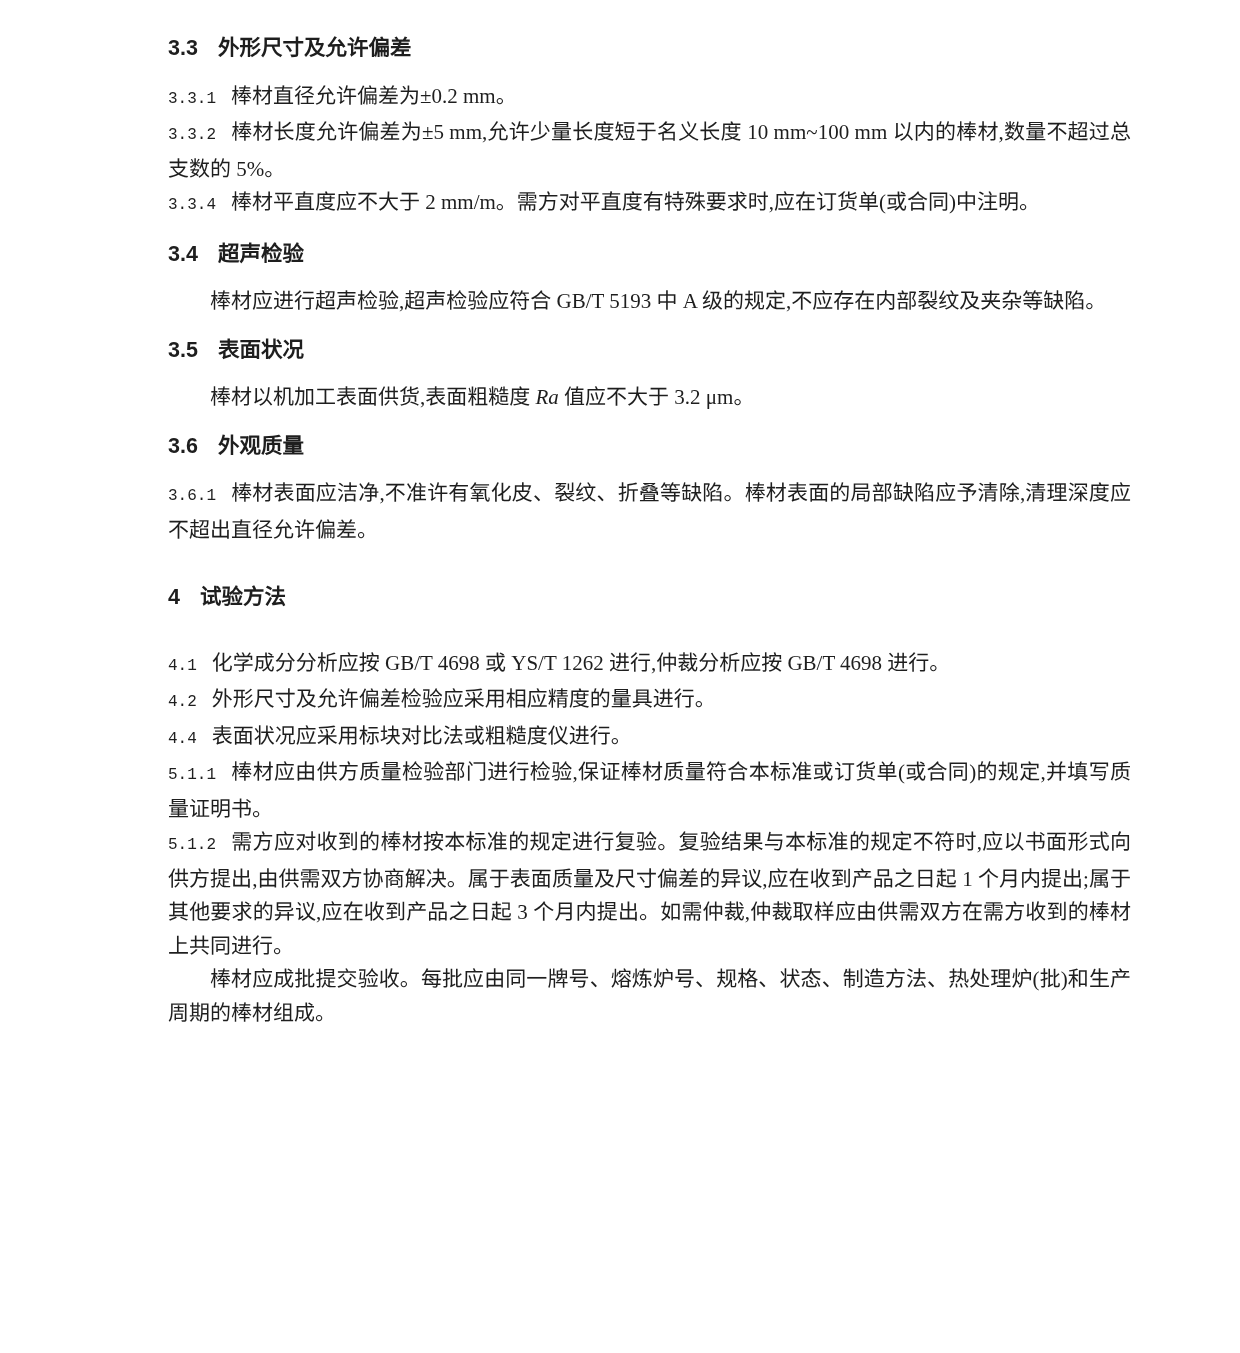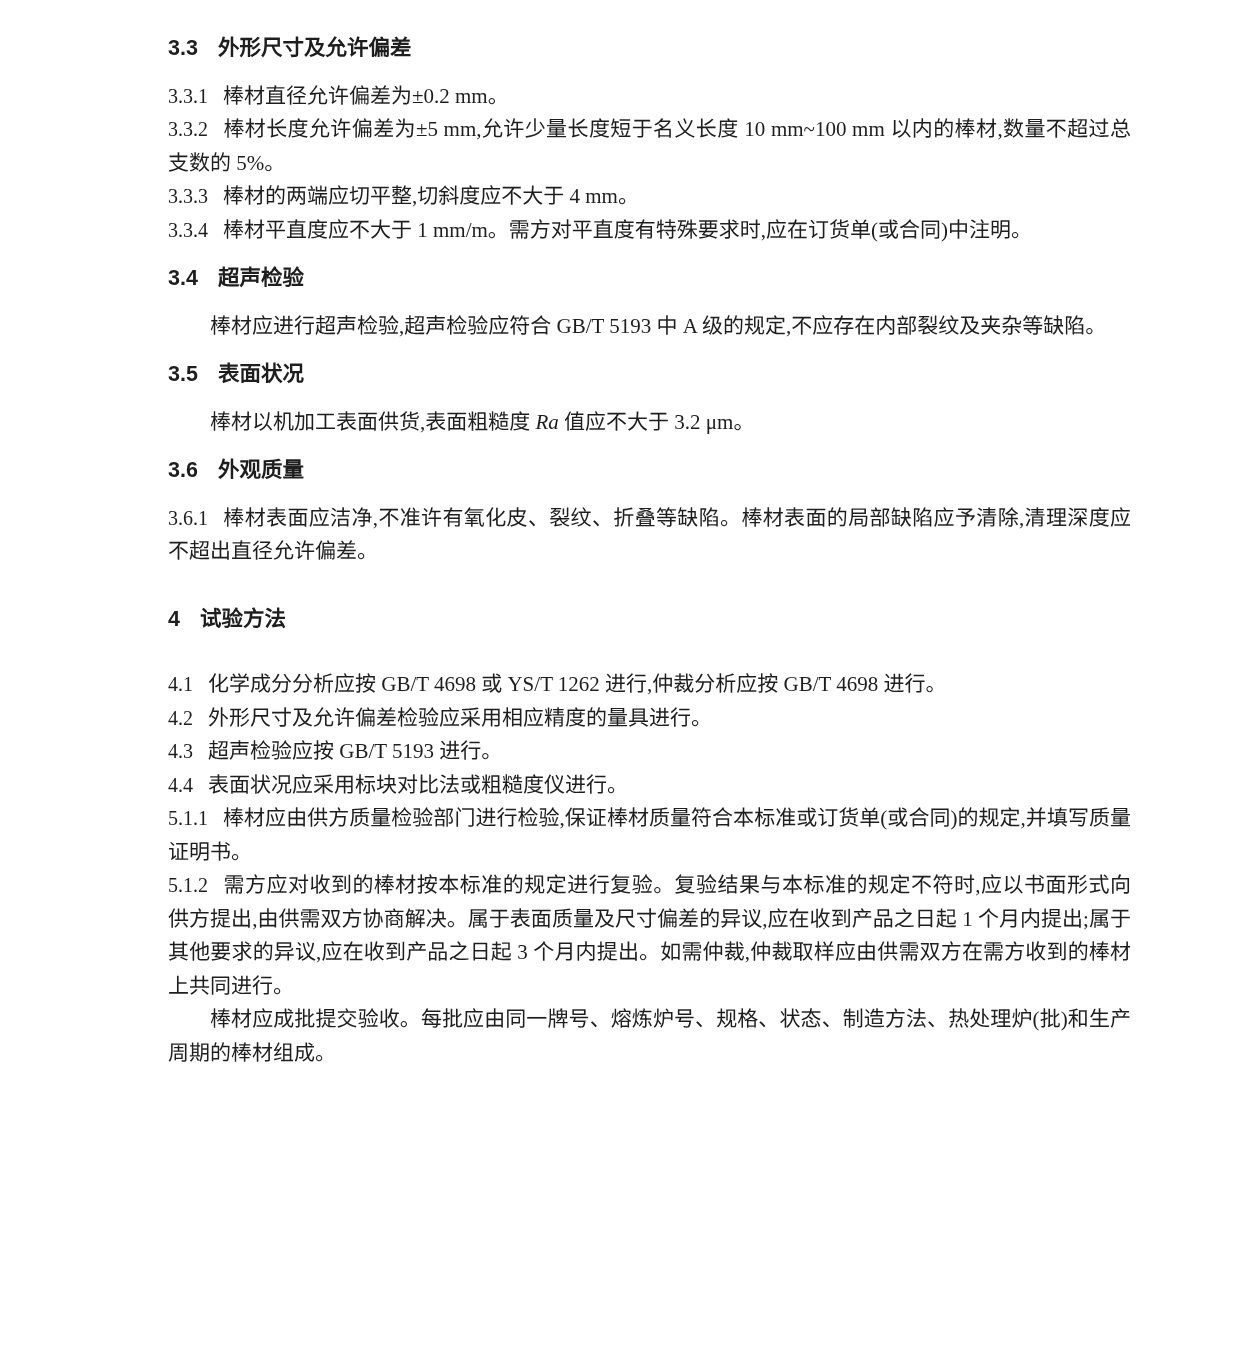--- a/index.html
+++ b/index.html
@@ -32,45 +32,43 @@
   .heading {
     font-family: "Liberation Sans", "DejaVu Sans", sans-serif;
     font-weight: bold;
     font-size: 21.5px;
     text-align: left;
   }
   .h2 { margin: 15px 0 14px 0; }
   .h1 { margin: 34px 0 32px 0; }
   .heading .num { margin-right: 20px; }
   .clause .num {
-    font-family: Liberation Serif, serif;
-    font-size: 20px;
+    font-family: Liberation Mono, monospace;
+    font-size: 16px;
     margin-right: 15px;
   }
   .para { text-indent: 42px; }
   .italic { font-style: italic; }
 </style>
 </head>
 <body>
 
 <div class="page">
   <div class="doc">
       <div class="heading h2"><span class="num">3.3</span><span class="title">外形尺寸及允许偏差</span></div>
       <p class="clause"><span class="num">3.3.1</span><span class="text">棒材直径允许偏差为±0.2 mm。</span></p>
       <p class="clause"><span class="num">3.3.2</span><span class="text">棒材长度允许偏差为±5 mm,允许少量长度短于名义长度 10 mm~100 mm 以内的棒材,数量不超过总支数的 5%。</span></p>
-      <p class="clause"><span class="num">3.3.3</span><span class="text">棒材的两端应切平整,切斜度应不大于 4 mm。</span></p>
-      <p class="clause"><span class="num">3.3.4</span><span class="text">棒材平直度应不大于 1 mm/m。需方对平直度有特殊要求时,应在订货单(或合同)中注明。</span></p>
+      <p class="clause"><span class="num">3.3.4</span><span class="text">棒材平直度应不大于 2 mm/m。需方对平直度有特殊要求时,应在订货单(或合同)中注明。</span></p>
       <div class="heading h2"><span class="num">3.4</span><span class="title">超声检验</span></div>
       <p class="para"><span class="text">棒材应进行超声检验,超声检验应符合 GB/T 5193 中 A 级的规定,不应存在内部裂纹及夹杂等缺陷。</span></p>
       <div class="heading h2"><span class="num">3.5</span><span class="title">表面状况</span></div>
       <p class="para"><span>棒材以机加工表面供货,表面粗糙度 </span><span class="italic">Ra</span><span> 值应不大于 3.2 μm。</span></p>
       <div class="heading h2"><span class="num">3.6</span><span class="title">外观质量</span></div>
       <p class="clause"><span class="num">3.6.1</span><span class="text">棒材表面应洁净,不准许有氧化皮、裂纹、折叠等缺陷。棒材表面的局部缺陷应予清除,清理深度应不超出直径允许偏差。</span></p>
       <div class="heading h1"><span class="num">4</span><span class="title">试验方法</span></div>
       <p class="clause"><span class="num">4.1</span><span class="text">化学成分分析应按 GB/T 4698 或 YS/T 1262 进行,仲裁分析应按 GB/T 4698 进行。</span></p>
       <p class="clause"><span class="num">4.2</span><span class="text">外形尺寸及允许偏差检验应采用相应精度的量具进行。</span></p>
-      <p class="clause"><span class="num">4.3</span><span class="text">超声检验应按 GB/T 5193 进行。</span></p>
       <p class="clause"><span class="num">4.4</span><span class="text">表面状况应采用标块对比法或粗糙度仪进行。</span></p>
       <p class="clause"><span class="num">5.1.1</span><span class="text">棒材应由供方质量检验部门进行检验,保证棒材质量符合本标准或订货单(或合同)的规定,并填写质量证明书。</span></p>
       <p class="clause"><span class="num">5.1.2</span><span class="text">需方应对收到的棒材按本标准的规定进行复验。复验结果与本标准的规定不符时,应以书面形式向供方提出,由供需双方协商解决。属于表面质量及尺寸偏差的异议,应在收到产品之日起 1 个月内提出;属于其他要求的异议,应在收到产品之日起 3 个月内提出。如需仲裁,仲裁取样应由供需双方在需方收到的棒材上共同进行。</span></p>
       <p class="para"><span class="text">棒材应成批提交验收。每批应由同一牌号、熔炼炉号、规格、状态、制造方法、热处理炉(批)和生产周期的棒材组成。</span></p>
     </div>
 </div>
 
 </body></html>

